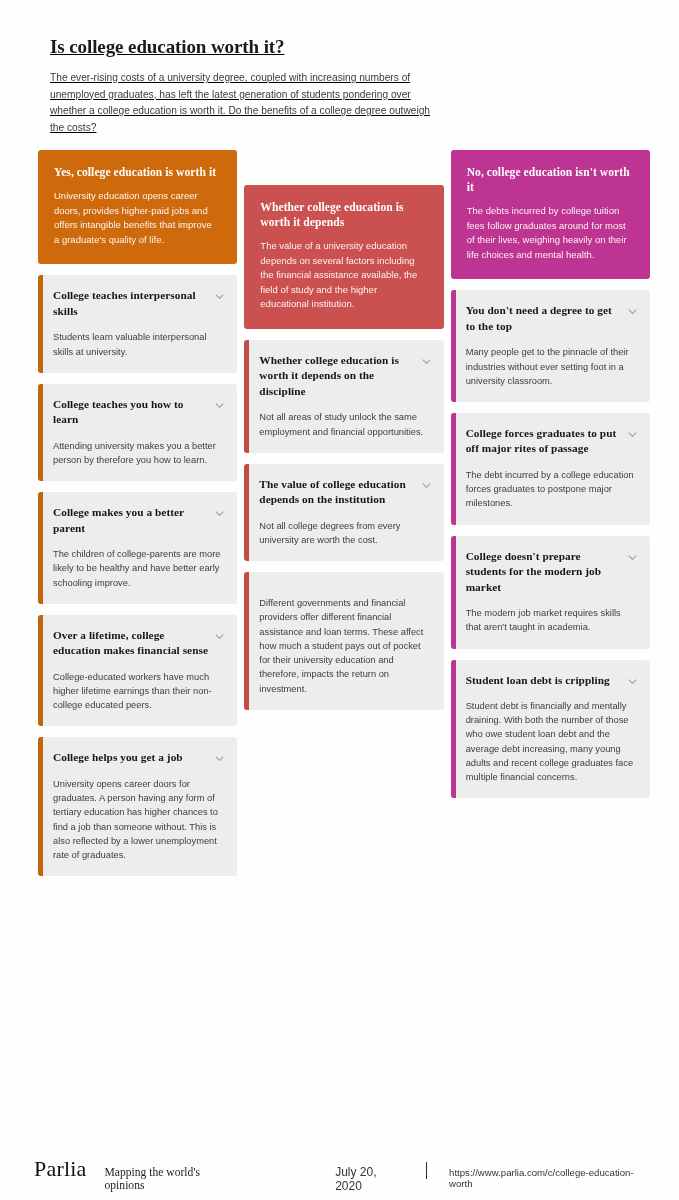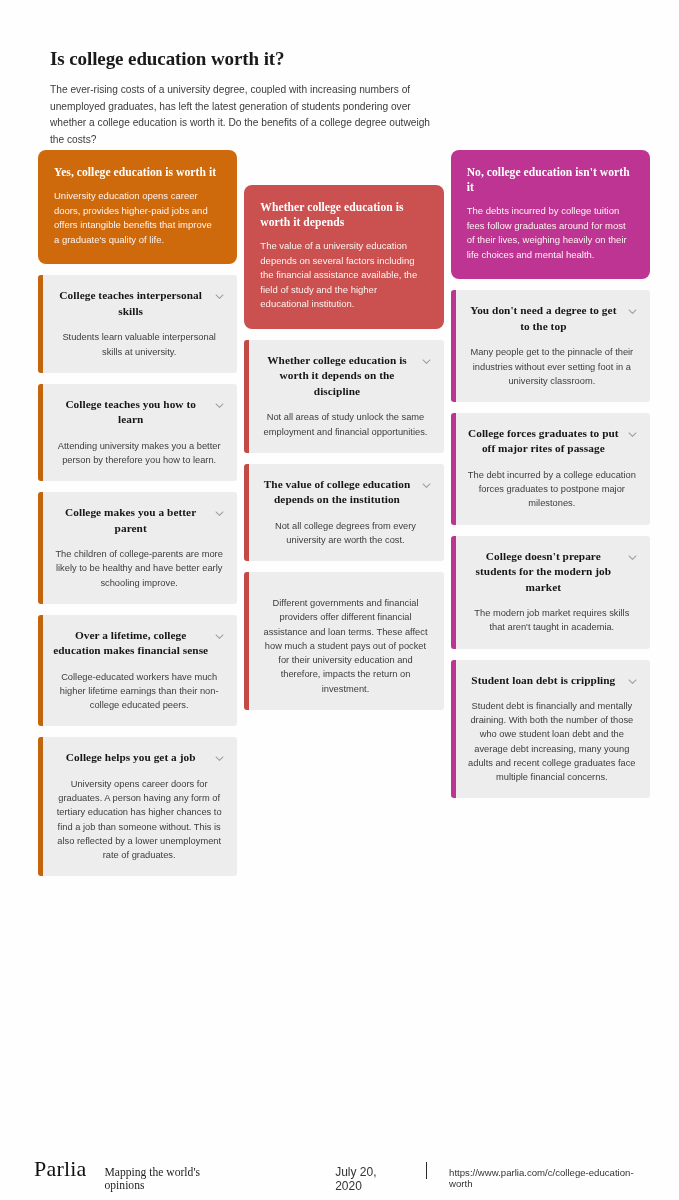--- a/index.html
+++ b/index.html
@@ -17,22 +17,23 @@
     width: 679px;
     height: 1200px;
     background: #fefefe;
     overflow: hidden;
   }
 
   
   .header {
     position: absolute;
     left: 50px;
-    top: 48px;
+    top: 36px;
     width: 590px;
+    text-decoration: underline;
   }
   .page-title {
     font-family: "Liberation Serif", serif;
     font-size: 19px;
     font-weight: 700;
     color: #1a1a1a;
     letter-spacing: -0.1px;
     margin-bottom: 12px;
   }
   .page-intro {
@@ -54,21 +55,21 @@
     align-items: flex-start;
   }
   .column {
     width: 200px;
     display: flex;
     flex-direction: column;
   }
 
   
   .col-head {
-    border-radius: 8px;
+    border-radius: 3px;
     padding: 15px 20px 17px 16px;
     color: #ffffff;
   }
   .col-head-title {
     font-family: "Liberation Serif", serif;
     font-size: 11.6px;
     font-weight: 700;
     line-height: 15px;
     margin-bottom: 9px;
     letter-spacing: 0.05px;
@@ -84,21 +85,20 @@
   .col-head.no { background: #bd3493; }
 
   
   .card {
     position: relative;
     background: #ededed;
     border-radius: 3px;
     margin-top: 11px;
     padding: 13px 12px 14px 15px;
     overflow: hidden;
-    text-align: center;
   }
   .card-accent {
     position: absolute;
     left: 0;
     top: 0;
     bottom: 0;
     width: 5px;
   }
   .accent-yes { background: #c2650c; }
   .accent-depends { background: #c24b48; }

